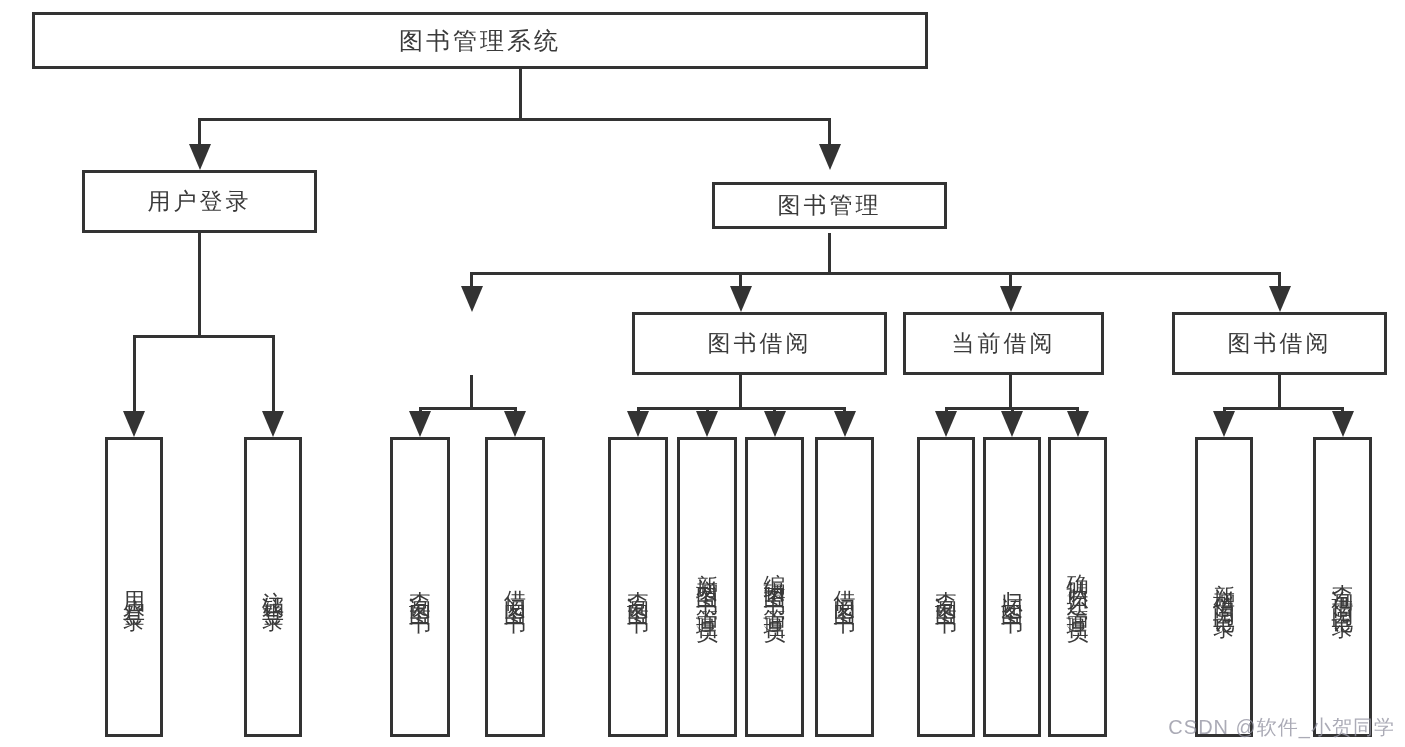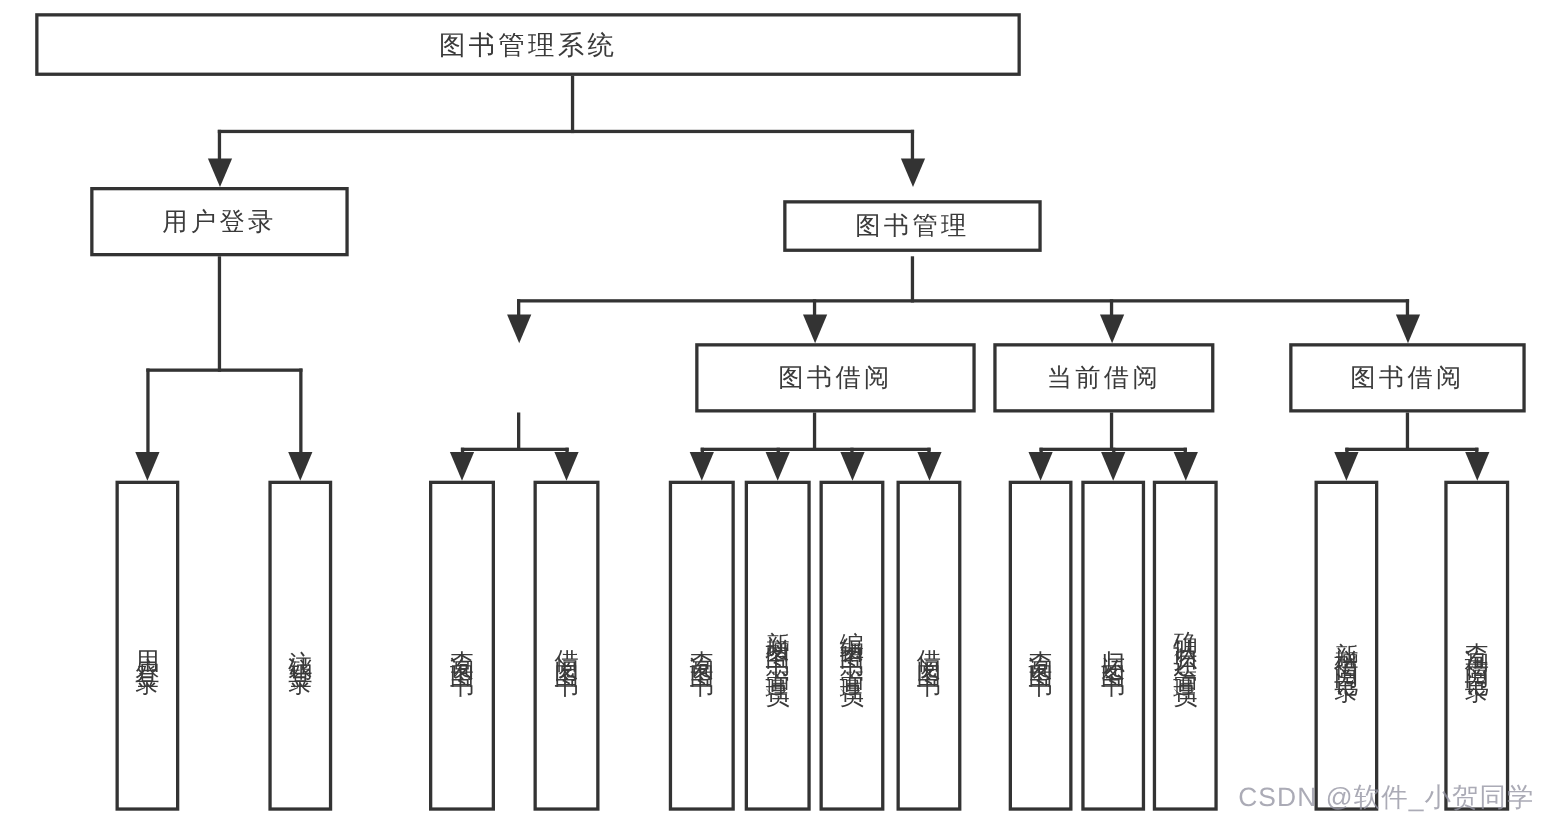--- a/index.html
+++ b/index.html
@@ -43,21 +43,21 @@
     position:absolute;
     width:0;height:0;
     border-left:11px solid transparent;
     border-right:11px solid transparent;
     border-top:26px solid var(--line);
   }
   .watermark{
     position:absolute;
     right:10px;
     bottom:6px;
-    font-size:24px;
+    font-size:20px;
     letter-spacing:1px;
     color:rgba(148,148,162,0.78);
     z-index:10;
     white-space:nowrap;
     pointer-events:none;
   }
 </style>
 </head>
 <body>
 

